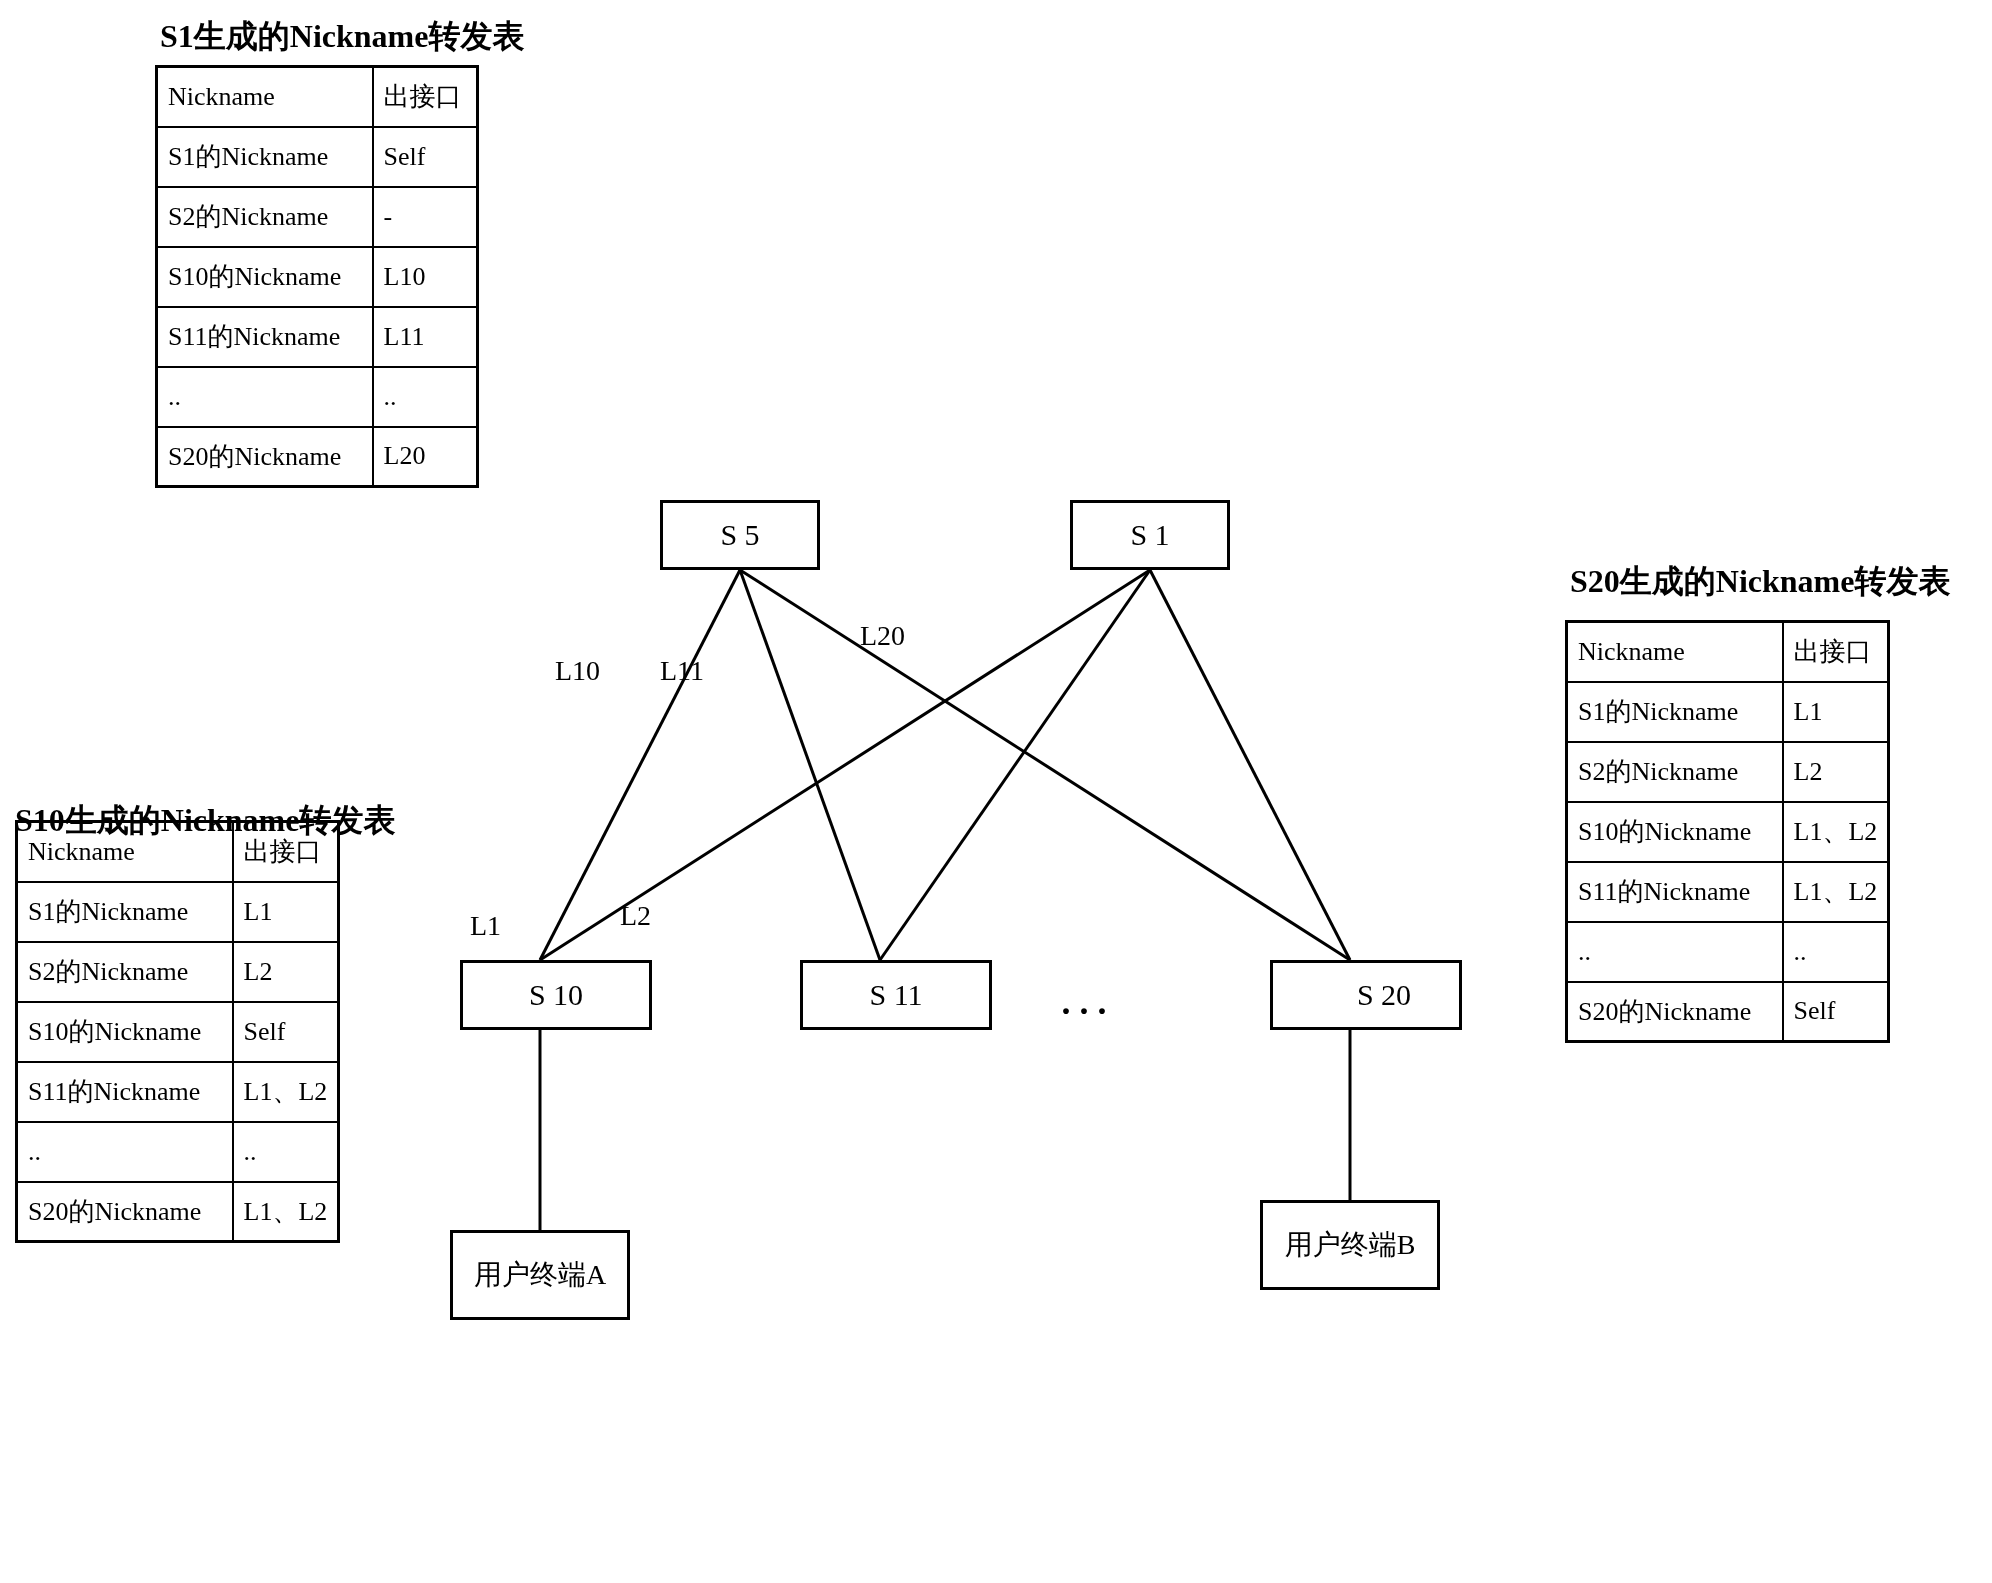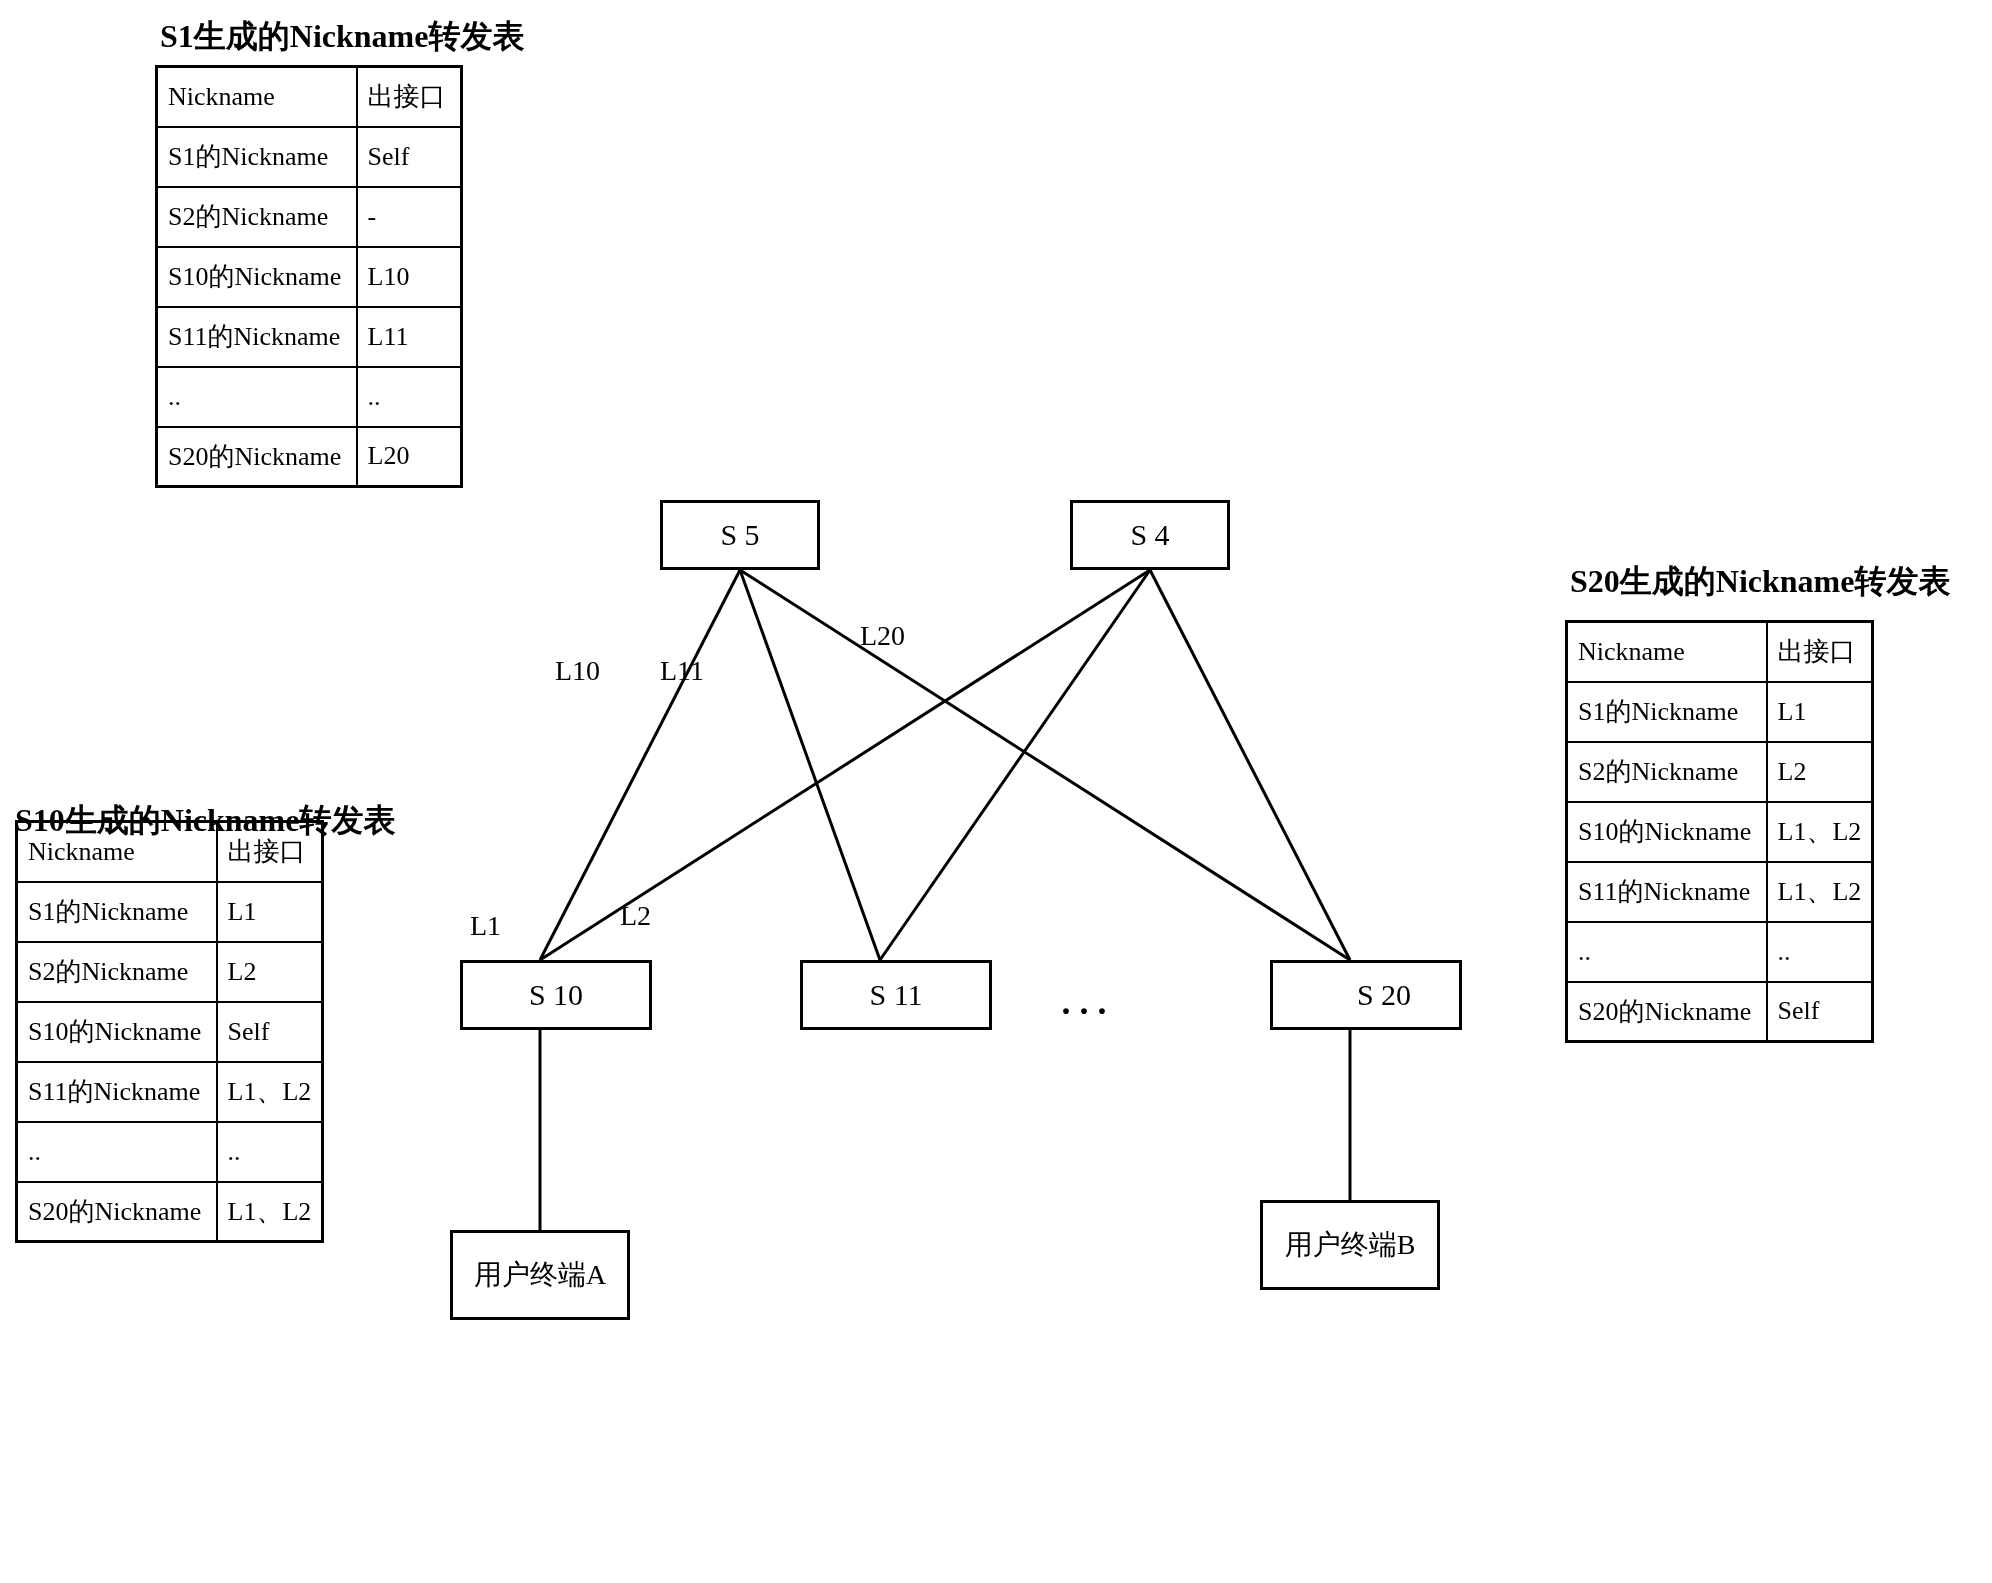--- a/index.html
+++ b/index.html
@@ -24,21 +24,21 @@
       border: 2px solid #000;
       padding: 8px 10px;
       font-size: 26px;
       text-align: left;
       height: 60px;
       white-space: nowrap;
     }
     .ftable th {
       font-weight: normal;
     }
-    .col1 { width: 200px; }
+    .col1 { width: 216px; }
     .col2 { width: 105px; text-align: center; }
     
     .node {
       position: absolute;
       border: 3px solid #000;
       background: #fff;
       display: flex;
       align-items: center;
       justify-content: center;
       font-size: 30px;
@@ -185,21 +185,21 @@
   <line x1="740" y1="570" x2="1350" y2="960"></line>
   <line x1="1150" y1="570" x2="540" y2="960"></line>
   <line x1="1150" y1="570" x2="880" y2="960"></line>
   <line x1="1150" y1="570" x2="1350" y2="960"></line>
 
   <line x1="540" y1="1030" x2="540" y2="1230"></line>
   <line x1="1350" y1="1030" x2="1350" y2="1200"></line>
 </svg>
 
 <div class="node topnode" style="left:660px; top:500px;">S 5</div>
-<div class="node topnode" style="left:1070px; top:500px;">S 4</div>
+<div class="node topnode" style="left:1070px; top:500px;">S 1</div>
 
 <div class="node botnode" style="left:460px; top:960px;">S 10</div>
 <div class="node botnode" style="left:800px; top:960px;">S 11</div>
 <div class="node botnode" style="left:1270px; top:960px;padding-left:36px;">S 20</div>
 
 <div class="dots" style="left:1060px; top:990px;">···</div>
 
 <div class="node termnode" style="left:450px; top:1230px;">用户终端A</div>
 <div class="node termnode" style="left:1260px; top:1200px;">用户终端B</div>
 

